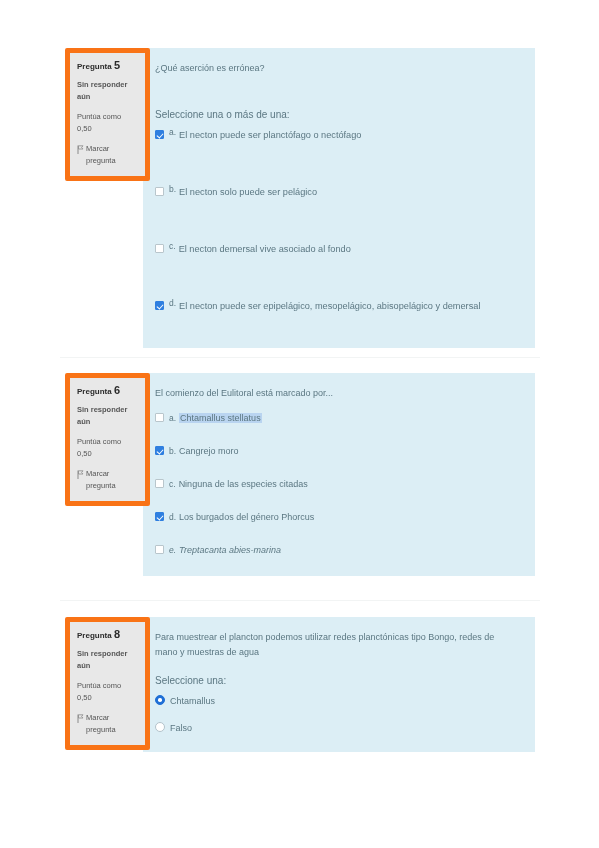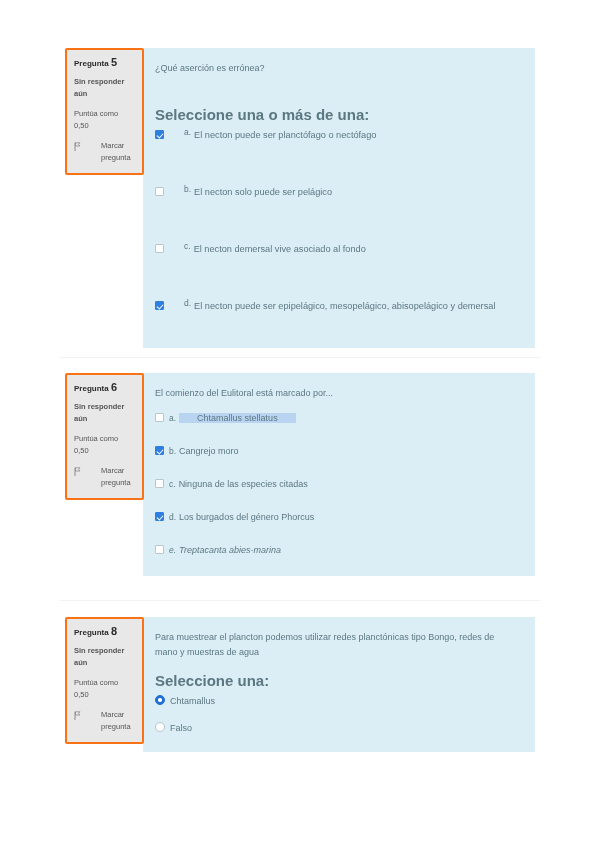--- a/index.html
+++ b/index.html
@@ -33,21 +33,21 @@
     width: 470px;
   }
 
   
   .q-info {
     position: absolute;
     left: 0;
     top: 0;
     width: 61px;
     background: #e8e8e8;
-    border: 2px solid #f97316;
+    border: 5px solid #f97316;
     border-radius: 2px;
     padding: 6px 7px 8px 7px;
     box-sizing: content-box;
     color: #4a4a4a;
     font-size: 7.5px;
     line-height: 12.5px;
   }
   .q-no {
     color: #2b2b2b;
     font-weight: bold;
@@ -66,21 +66,21 @@
     font-weight: bold;
   }
   .q-grade {
     color: #565656;
     margin-bottom: 7px;
   }
   .q-flag {
     color: #565656;
     display: flex;
     align-items: flex-start;
-    gap: 20px;
+    gap: 2px;
   }
   .flag-ico {
     display: inline-block;
     width: 7px;
     height: 9px;
     margin-top: 2px;
     flex: 0 0 auto;
   }
 
   
@@ -92,25 +92,24 @@
     width: 392px;
     min-height: 40px;
   }
   .q-text {
     font-size: 9px;
     line-height: 15px;
     color: #5b7782;
     margin: 0 0 6px 0;
   }
   .q-prompt {
-    font-size: 15px;
+    font-size: 10px;
     line-height: 14px;
     color: #5b7782;
     margin: 0 0 2px 0;
-    font-weight: bold;
   }
 
   
   .answers { margin: 0; padding: 0; list-style: none; }
   .answer {
     display: flex;
     align-items: flex-start;
     position: relative;
   }
   .answer .ctrl {
@@ -123,21 +122,21 @@
     line-height: 13px;
     color: #5b7782;
   }
   .answer .lbl {
     font-size: 8.5px;
     color: #5b7782;
     margin-right: 3px;
   }
 
   
-  .spaced .answer { margin-bottom: 38px; gap: 15px; }
+  .spaced .answer { margin-bottom: 38px; }
   .spaced .answer:last-child { margin-bottom: 4px; }
   .spaced .lbl {
     position: relative;
     top: -3px;
   }
   .spaced .atext {
     font-size: 9.2px;
   }
 
   
@@ -214,21 +213,21 @@
     width: 3.5px;
     height: 3.5px;
     left: 2.2px;
     top: 2.2px;
   }
 
   
   .selected-text {
     background: #b9d4f0;
     color: #5b7782;
-    padding: 0 18px;
+    padding: 0 1px;
   }
 
   
   .divider {
     position: absolute;
     left: 60px;
     width: 480px;
     height: 1px;
     background: #f2f4f4;
   }

